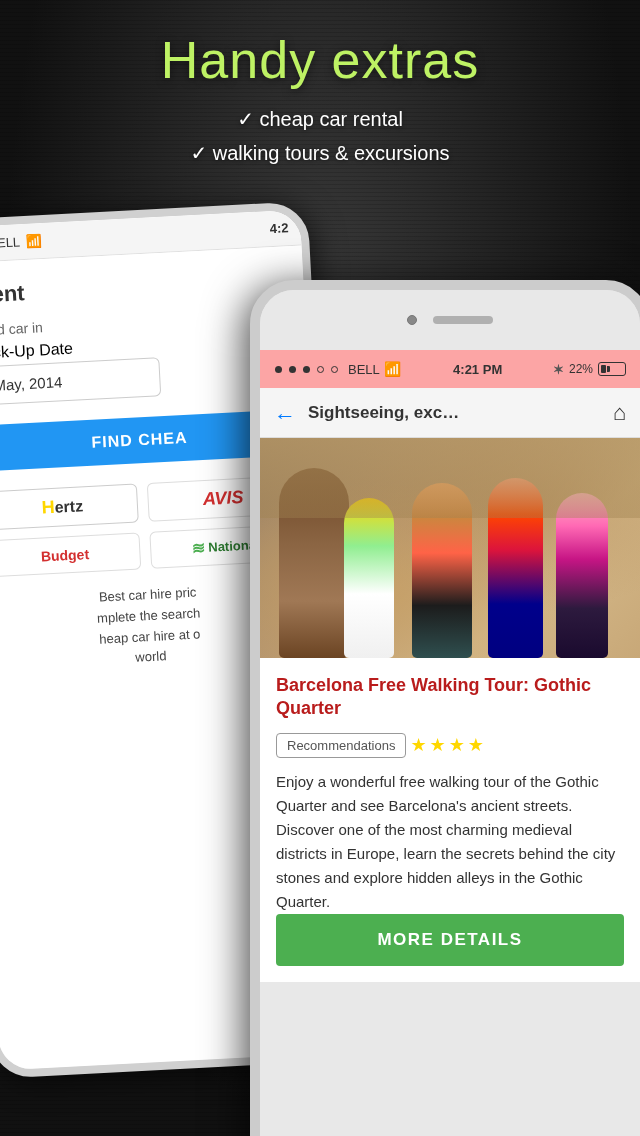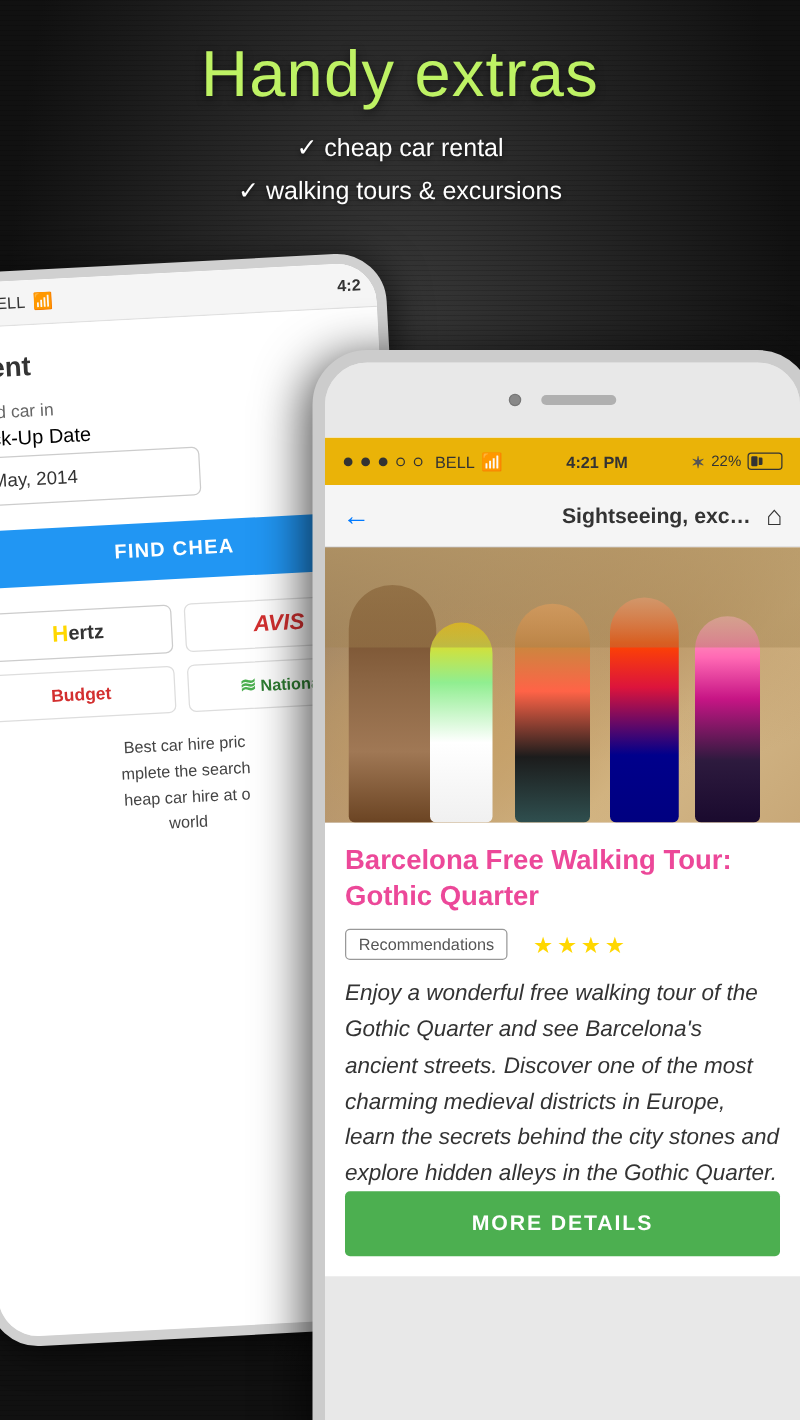--- a/index.html
+++ b/index.html
@@ -213,21 +213,21 @@
     }
 
     .phone-front-screen {
       background: #ffffff;
       flex: 1;
       overflow: hidden;
     }
 
     
     .statusbar {
-      background: #eab308;
+      background: #fca5a5;
       height: 38px;
       display: flex;
       align-items: center;
       justify-content: space-between;
       padding: 0 14px;
       font-size: 13px;
       color: #333;
       font-weight: 500;
     }
 
@@ -249,21 +249,21 @@
     .nav-back {
       font-size: 22px;
       color: #007AFF;
     }
 
     .nav-title {
       font-size: 17px;
       font-weight: 600;
       color: #333;
       flex: 1;
-      text-align: right;
+      text-align: left;
     }
 
     .nav-home {
       font-size: 22px;
       color: #333;
     }
 
     
     .tour-image {
       width: 100%;
@@ -275,31 +275,31 @@
       align-items: center;
       justify-content: center;
     }
 
     
     .tour-info {
       padding: 16px;
     }
 
     .tour-title {
-      font-size: 22px;
+      font-size: 18px;
       font-weight: 700;
-      color: #ec4899;
+      color: #b91c1c;
       line-height: 1.3;
       margin-bottom: 12px;
     }
 
     .tour-badge-row {
       display: flex;
       align-items: center;
-      gap: 20px;
+      gap: 4px;
       margin-bottom: 12px;
     }
 
     .tour-badge {
       border: 1.5px solid #999;
       border-radius: 4px;
       padding: 4px 10px;
       font-size: 13px;
       color: #555;
       font-weight: 500;
@@ -309,24 +309,23 @@
       display: flex;
       gap: 3px;
     }
 
     .star {
       color: #FFD700;
       font-size: 18px;
     }
 
     .tour-description {
-      font-size: 18px;
+      font-size: 15px;
       color: #333;
       line-height: 1.6;
-      font-style: italic;
     }
 
     .more-details-btn {
       background: #4CAF50;
       color: white;
       font-size: 17px;
       font-weight: 700;
       text-align: center;
       padding: 16px;
       letter-spacing: 1.5px;

